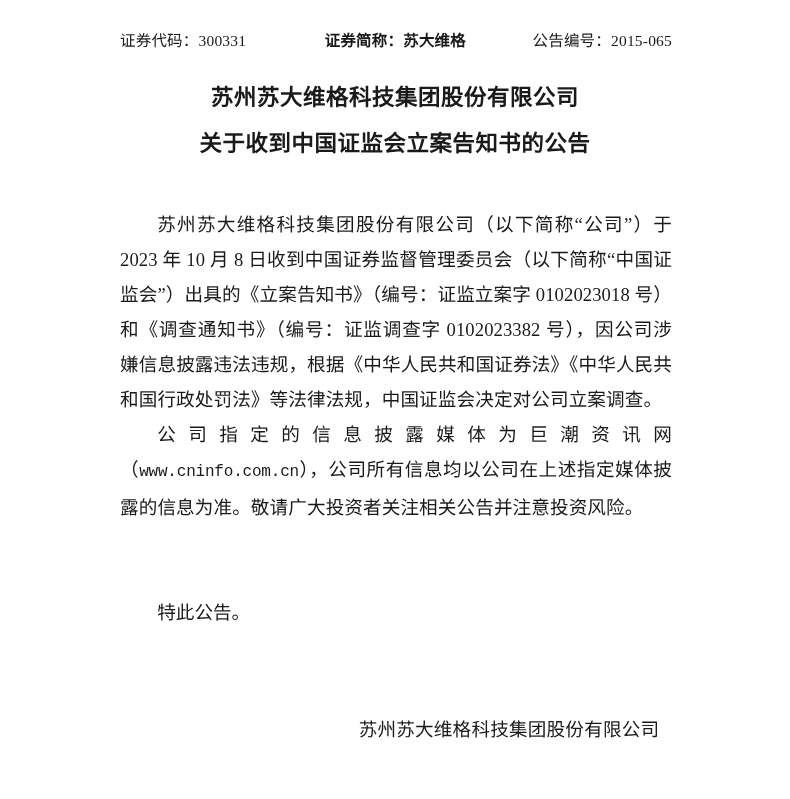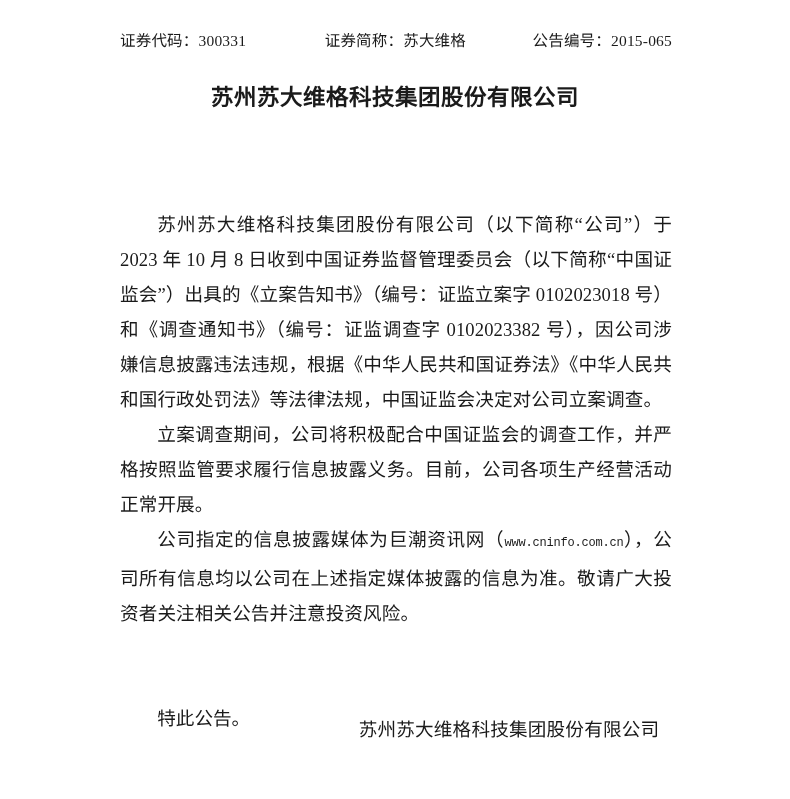--- a/index.html
+++ b/index.html
@@ -36,20 +36,21 @@
     align-items: baseline;
     font-size: 15.5px;
     letter-spacing: 0.2px;
     white-space: nowrap;
   }
   .doc-header .hdr-seg {
     display: inline-block;
   }
   .doc-header .hdr-seg.mid {
     margin-left: 12px;
+    font-weight: bold;
   }
 
   
   .title-block {
     position: absolute;
     top: 78px;
     left: 0;
     width: 790px;
     text-align: center;
   }
@@ -77,21 +78,21 @@
     text-align: justify;
     text-justify: inter-ideograph;
     text-indent: 2em;
     letter-spacing: 0.1px;
   }
   p.para.bold {
     font-weight: bold;
   }
   .url-text {
     font-family: "Liberation Mono", "DejaVu Sans Mono", monospace;
-    font-size: 12px;
+    font-size: 16px;
     letter-spacing: -0.2px;
   }
   .gap-line {
     height: 35px;
   }
 
   
   .closing {
     margin: 0;
     font-size: 18.6px;
@@ -121,30 +122,30 @@
 <div class="page">
 
   <div class="doc-header">
     <span class="hdr-seg">证券代码：300331</span>
     <span class="hdr-seg mid">证券简称：苏大维格</span>
     <span class="hdr-seg">公告编号：2015-065</span>
   </div>
 
   <div class="title-block">
     <div class="doc-title">苏州苏大维格科技集团股份有限公司</div>
+    <div class="doc-title second">关于收到中国证监会立案告知书的公告</div>
   </div>
 
   <div class="body-block">
 
 
     <div class="gap-line"></div>
 
     <p class="para">苏州苏大维格科技集团股份有限公司（以下简称“公司”）于 2023 年 10 月 8 日收到中国证券监督管理委员会（以下简称“中国证监会”）出具的《立案告知书》（编号：证监立案字 0102023018 号）和《调查通知书》（编号：证监调查字 0102023382 号），因公司涉嫌信息披露违法违规，根据《中华人民共和国证券法》《中华人民共和国行政处罚法》等法律法规，中国证监会决定对公司立案调查。</p>
 
-    <p class="para">立案调查期间，公司将积极配合中国证监会的调查工作，并严格按照监管要求履行信息披露义务。目前，公司各项生产经营活动正常开展。</p>
 
     <p class="para"><span>公司指定的信息披露媒体为巨潮资讯网（</span><span class="url-text">www.cninfo.com.cn</span><span>），公司所有信息均以公司在上述指定媒体披露的信息为准。敬请广大投资者关注相关公告并注意投资风险。</span></p>
 
     <div class="gap-line"></div>
     <div class="gap-line"></div>
 
     <p class="closing">特此公告。</p>
   </div>
 
   <div class="signature-block">

